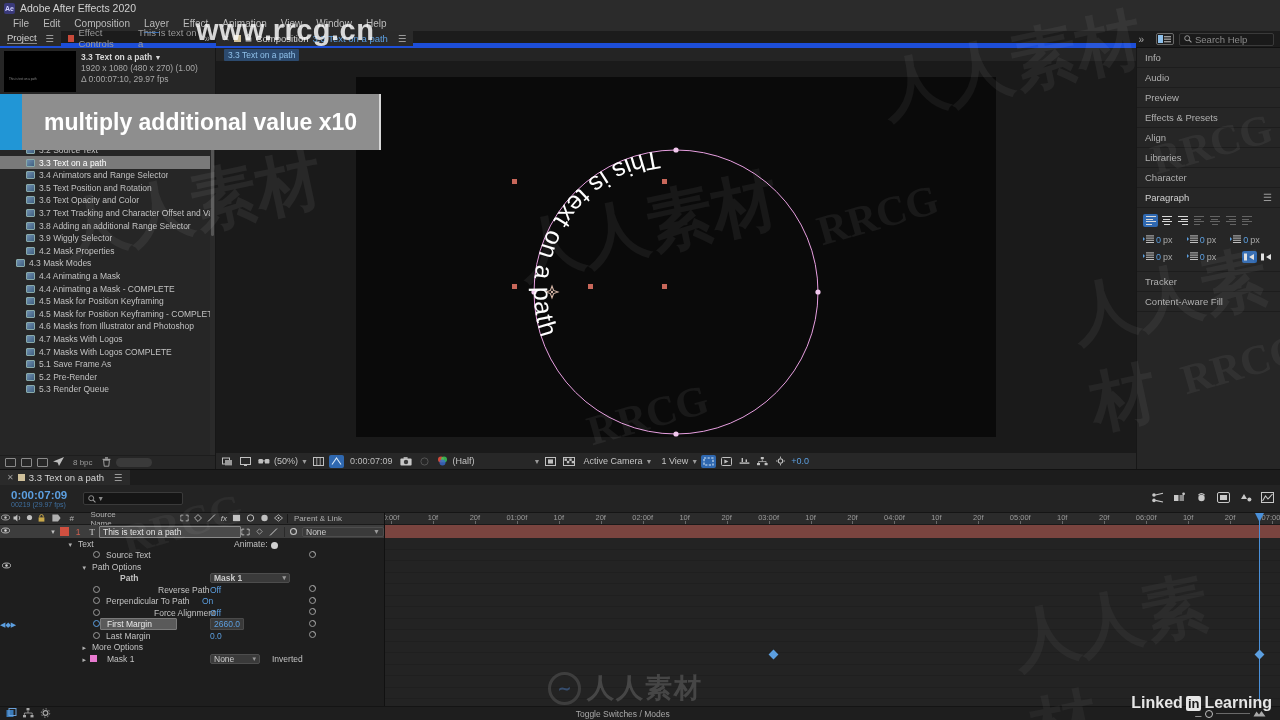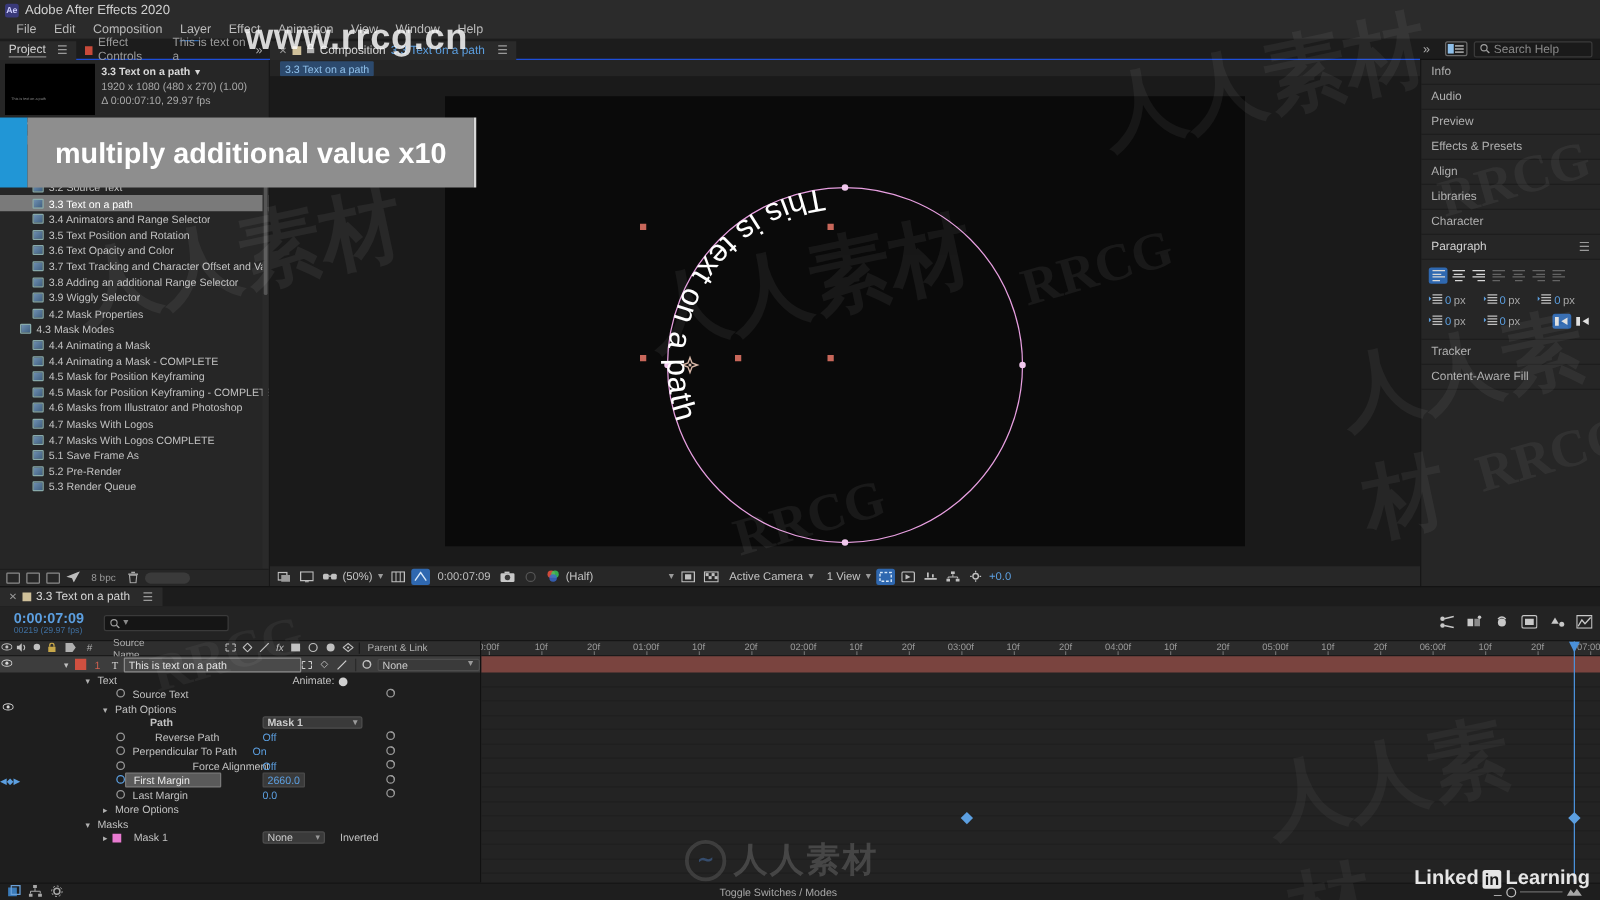--- a/index.html
+++ b/index.html
@@ -34,21 +34,21 @@
   .ws-item { font-size:10px; color:#b4b4b4; padding:0 12px; line-height:17px; cursor:default; }
   .ws-item.sel { color:#4a90d9; }
   .ws-chev { color:#aaa; padding:0 7px; font-size:10px; }
   .ws-icon { width:18px; height:12px; border:1px solid #6a6a6a; border-radius:2px; margin:0 5px;
              display:flex; align-items:center; justify-content:center; }
   .search-help { width:95px; height:13px; background:#1a1a1a; border:1px solid #3a3a3a; border-radius:2px;
                  display:flex; align-items:center; padding-left:4px; margin-right:6px; gap:3px; }
   .search-help span { font-size:9.5px; color:#8a8a8a; }
 
   
-  .panel-tabbar { height:15px; background:#1c1c1c; display:flex; align-items:center; border-bottom:1px solid #1d4ed8; }
+  .panel-tabbar { height:15px; background:#1c1c1c; display:flex; align-items:center; border-bottom:5px solid #1d4ed8; }
   .ptab { display:flex; align-items:center; gap:4px; padding:0 7px; height:15px; font-size:9.5px; color:#9a9a9a; }
   .ptab.active { background:#2a2a2a; color:#d5d5d5; }
   .ptab .u { border-bottom:1px solid #888; }
   .sw { width:7px; height:7px; }
 
   
   .left-col { position:absolute; left:0; top:48px; width:216px; bottom:251px; background:#262626;
               border-right:1px solid #171717; display:flex; flex-direction:column; }
   .proj-preview { height:47px; display:flex; padding:3px 0 0 0; border-bottom:1px solid #1d1d1d; }
   .thumb { width:72px; height:41px; background:#000; margin:0 5px 0 4px; position:relative; overflow:hidden; }
@@ -1019,21 +1019,21 @@
               <span style="position: absolute; left: 210px; display: flex; align-items: center; gap: 6px;">
                 <span class="dd" style="width: 80px; justify-content: space-between;">
                   <span>Mask 1</span>
                   <span class="caret">▾</span>
                 </span>
               </span>
             </div>
             <div class="rowline" style="position: relative;">
               <span style="width: 12px; text-align: center; color: rgb(207, 207, 207); font-size: 8px;"></span>
               <span style="width: 88px; display: inline-block; text-align: right;"><span style="display:inline-block;width:7px;height:7px;border:1.2px solid #9a9a9a;border-radius:50%;"></span></span>
-              <span style="padding-left: 24px;">Reverse Path</span>
+              <span style="padding-left: 10px; margin-left: 48px;">Reverse Path</span>
               <span style="position: absolute; left: 210px; display: flex; align-items: center; gap: 6px;">
                 <span class="val">Off</span>
               </span>
               <span style="position: absolute; left: 308px; color: rgb(154, 154, 154); font-size: 8px;"><svg width="9" height="9" viewBox="0 0 9 9">
                   <circle cx="4.5" cy="4.5" r="3" fill="none" stroke="#9a9a9a" stroke-width="1"></circle>
                   <path d="M4.5 1.5 Q8 2 7.4 5" fill="none" stroke="#9a9a9a" stroke-width=".9"></path>
                 </svg></span>
             </div>
             <div class="rowline" style="position: relative;">
               <span style="width: 12px; text-align: center; color: rgb(207, 207, 207); font-size: 8px;"></span>
@@ -1080,26 +1080,20 @@
               </span>
               <span style="position: absolute; left: 308px; color: rgb(154, 154, 154); font-size: 8px;"><svg width="9" height="9" viewBox="0 0 9 9">
                   <circle cx="4.5" cy="4.5" r="3" fill="none" stroke="#9a9a9a" stroke-width="1"></circle>
                   <path d="M4.5 1.5 Q8 2 7.4 5" fill="none" stroke="#9a9a9a" stroke-width=".9"></path>
                 </svg></span>
             </div>
             <div class="rowline" style="position: relative;">
               <span style="width: 12px; text-align: center; color: rgb(207, 207, 207); font-size: 8px;"></span>
               <span style="width: 74px; display: inline-block; text-align: right;"><span style="font-size:7px;color:#b0b0b0;">▸</span></span>
               <span style="padding-left: 6px;">More Options</span>
-              <span style="position: absolute; left: 210px; display: flex; align-items: center; gap: 6px;"></span>
-            </div>
-            <div class="rowline" style="position: relative;">
-              <span style="width: 12px; text-align: center; color: rgb(207, 207, 207); font-size: 8px;"></span>
-              <span style="width: 60px; display: inline-block; text-align: right;"><span style="font-size:7px;color:#b0b0b0;">▾</span></span>
-              <span style="padding-left: 6px;">Masks</span>
               <span style="position: absolute; left: 210px; display: flex; align-items: center; gap: 6px;"></span>
             </div>
             <div class="rowline" style="position: relative;">
               <span style="width: 12px; text-align: center; color: rgb(207, 207, 207); font-size: 8px;"></span>
               <span style="width: 74px; display: inline-block; text-align: right;"><span style="font-size:7px;color:#b0b0b0;">▸</span></span>
               <span style="width: 7px; height: 7px; background: rgb(232, 122, 208); margin: 0px 4px; display: inline-block;"></span>
               <span style="padding-left: 6px;">Mask 1</span>
               <span style="position: absolute; left: 210px; display: flex; align-items: center; gap: 6px;">
                 <span class="dd" style="width: 50px; justify-content: space-between;">
                   <span>None</span>

